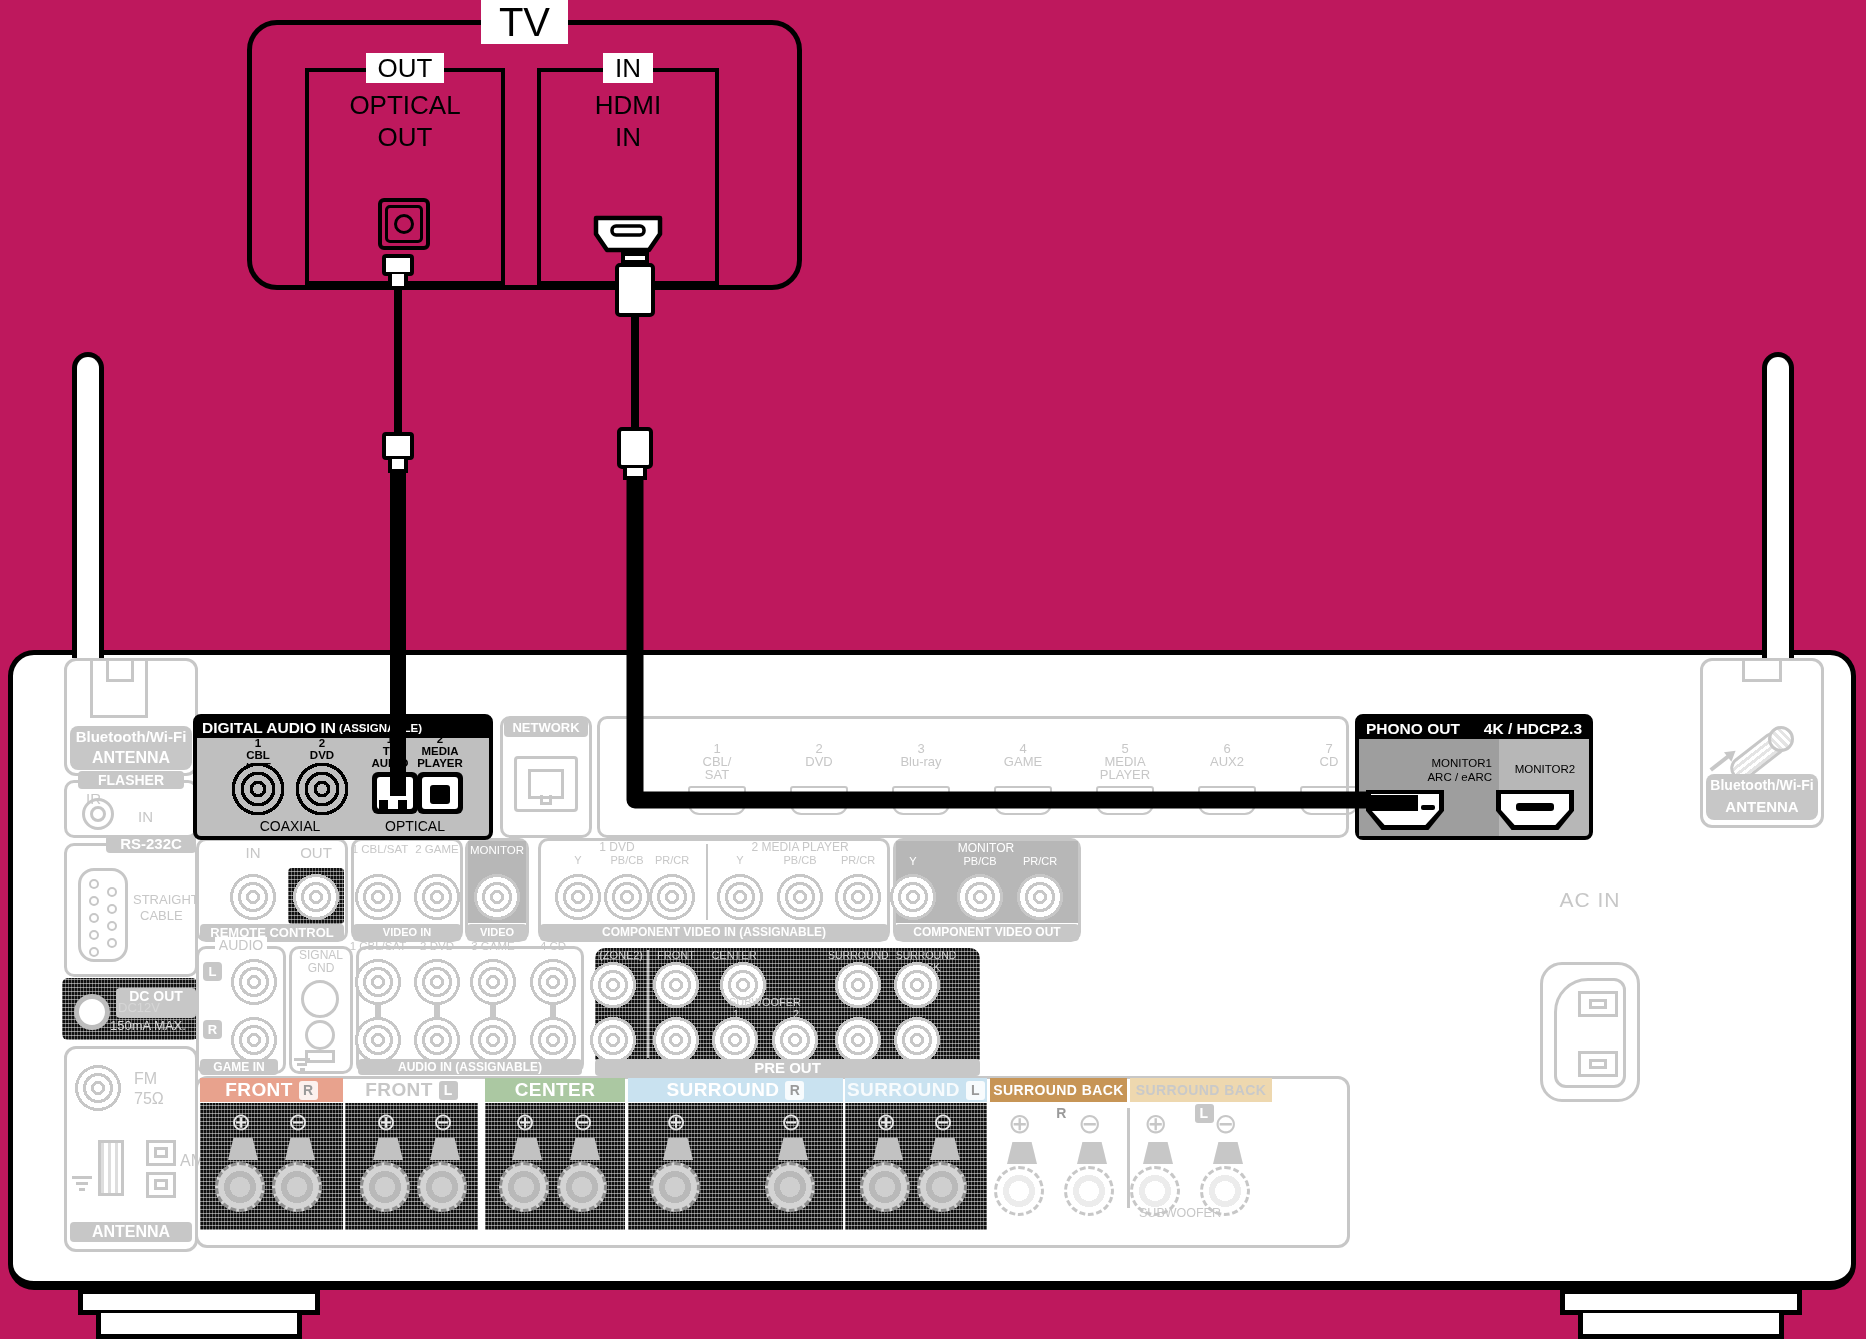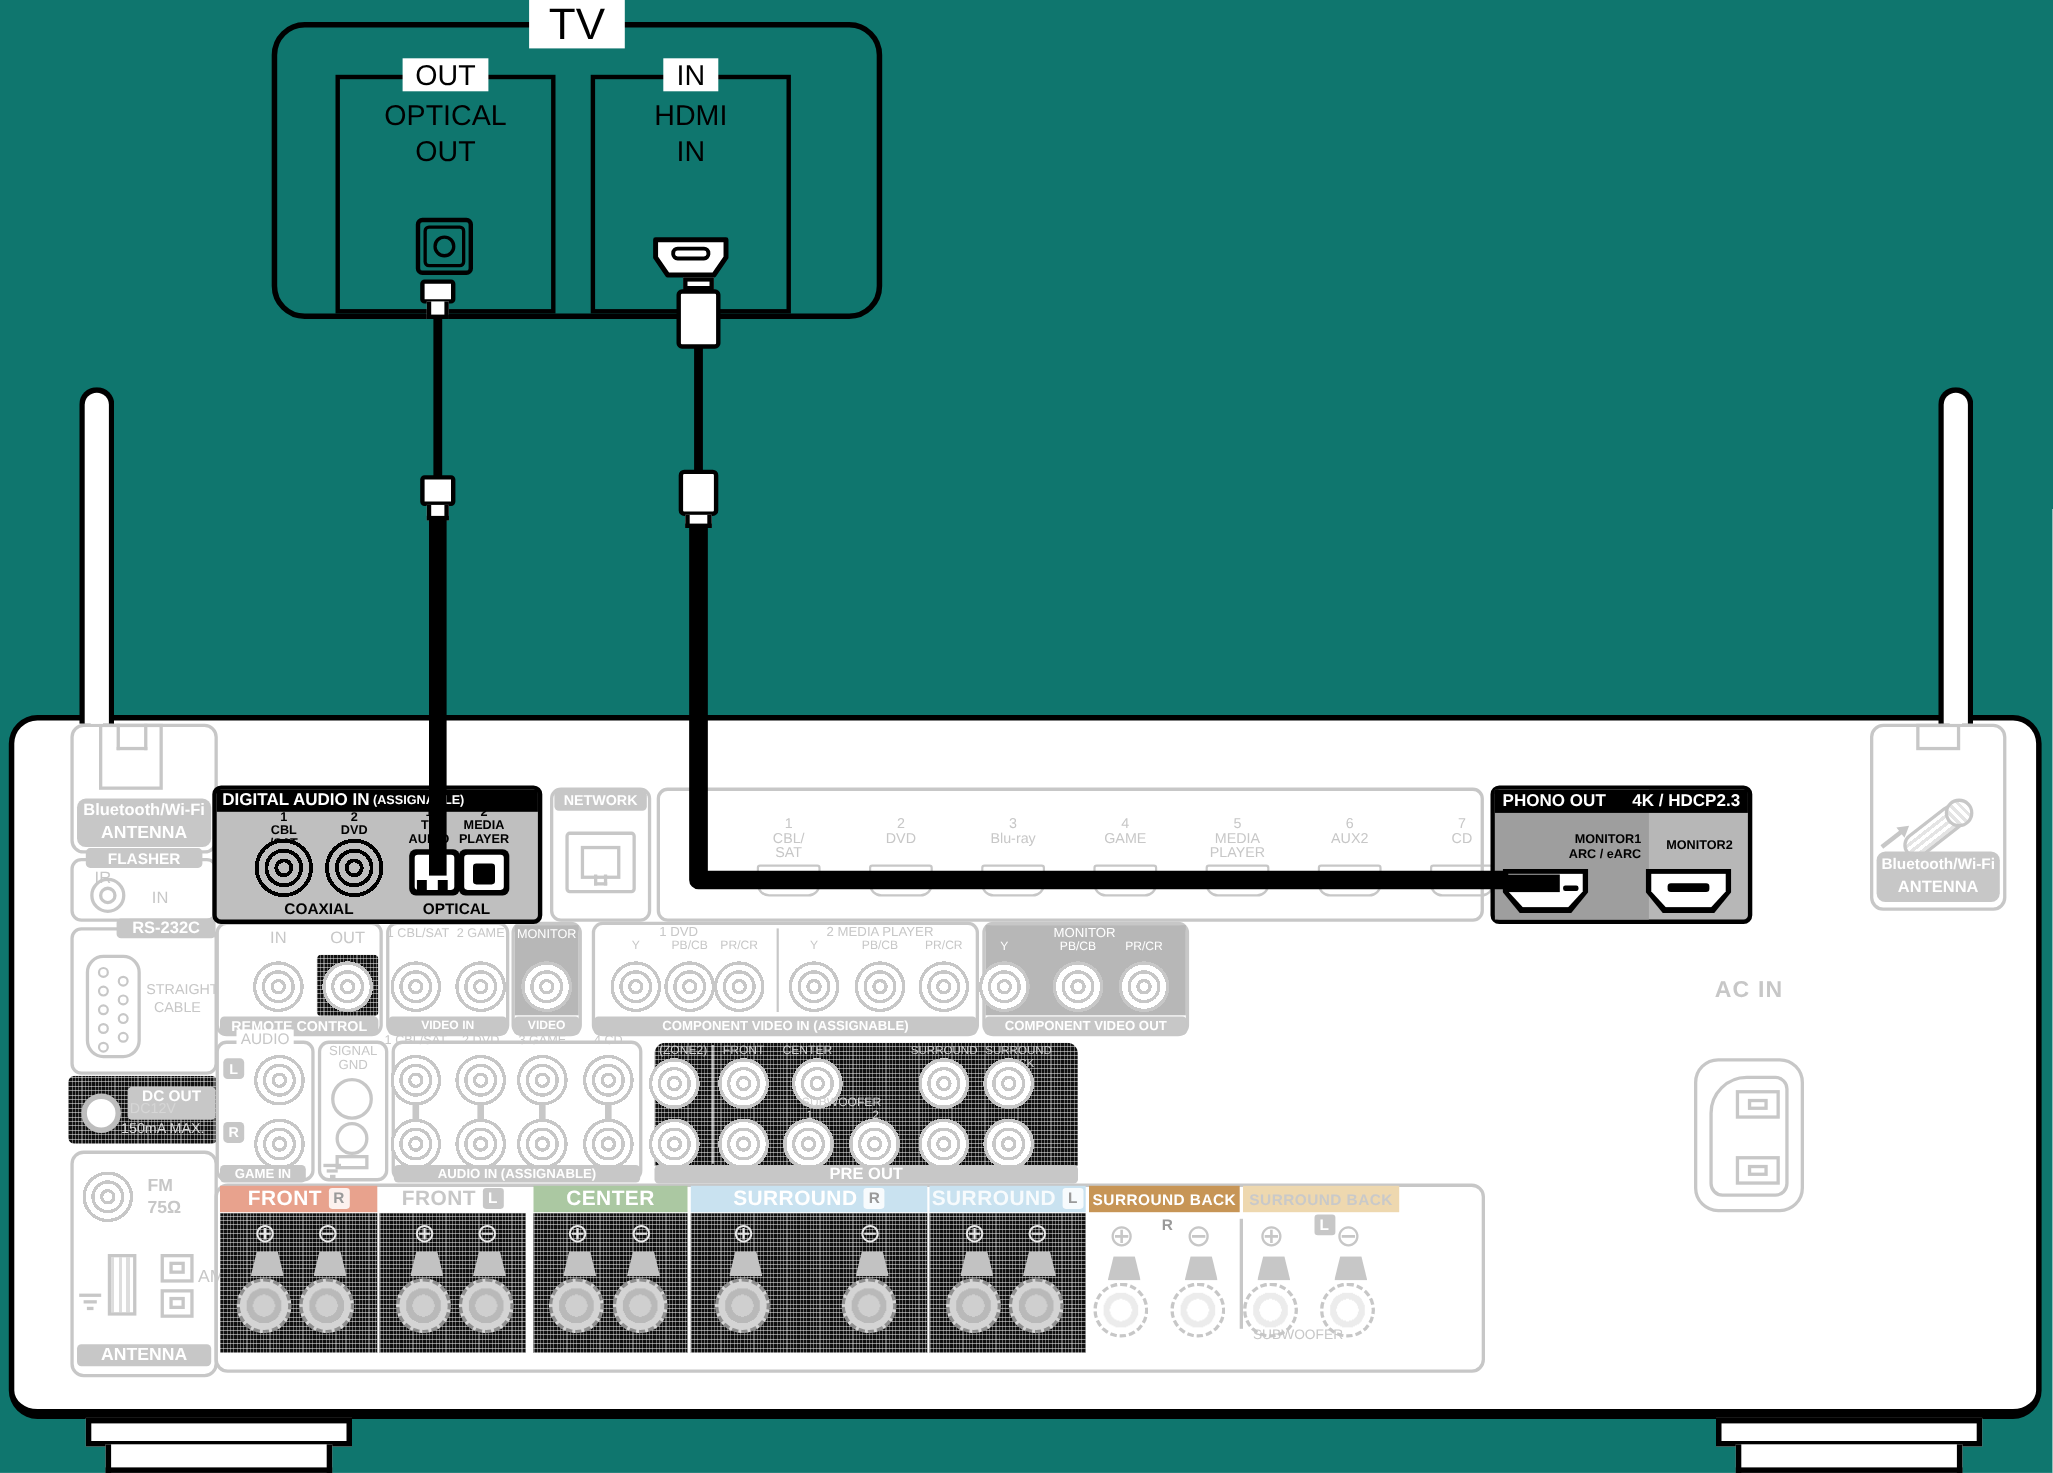--- a/index.html
+++ b/index.html
@@ -1,21 +1,21 @@
 <!DOCTYPE html>
 <html><head>
 <meta charset="utf-8">
 <style>
   *{box-sizing:border-box;margin:0;padding:0}
   html,body{background:#fff}
-  #canvas{position:relative;width:1866px;height:1339px;background:#0f766e;overflow:hidden;
+  #canvas{position:relative;width:1866px;height:1339px;background:#be185d;overflow:hidden;
     font-family:"Liberation Sans",sans-serif;--g:#c7c7c7;color:#000}
   .a{position:absolute}
   .tc{text-align:center}
-  .bo{font-weight:bold}
+  .bo{font-weight:normal}
   .g{color:var(--g)}
   .gb{border:3px solid var(--g)}
   .r10{border-radius:10px}
   .bar{background:var(--g);color:#fff;font-weight:bold;text-align:center;border-radius:4px}
   .blk{background:#000;color:#fff;font-weight:bold}
   .dither{background-color:#101010;border-radius:6px;background-image:
     repeating-linear-gradient(0deg,rgba(255,255,255,.5) 0 1px,transparent 1px 4px),
     repeating-linear-gradient(90deg,rgba(255,255,255,.35) 0 1px,transparent 1px 3px)}
   .jack{position:absolute;width:50px;height:50px;border-radius:50%}
   .jg{background:radial-gradient(circle,#fff 0 4px,var(--g) 4px 7px,#fff 7px 12px,var(--g) 12px 15px,#fff 15px 20px,var(--g) 20px 23px,transparent 23px)}

